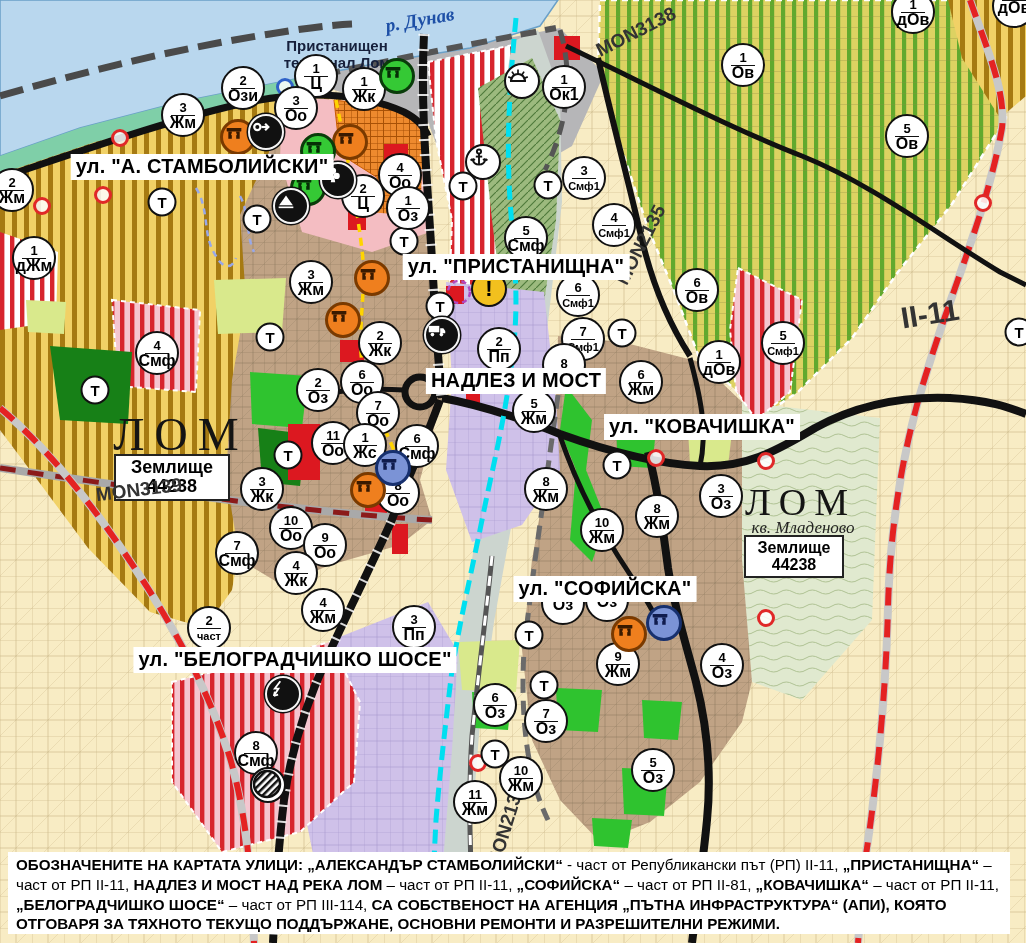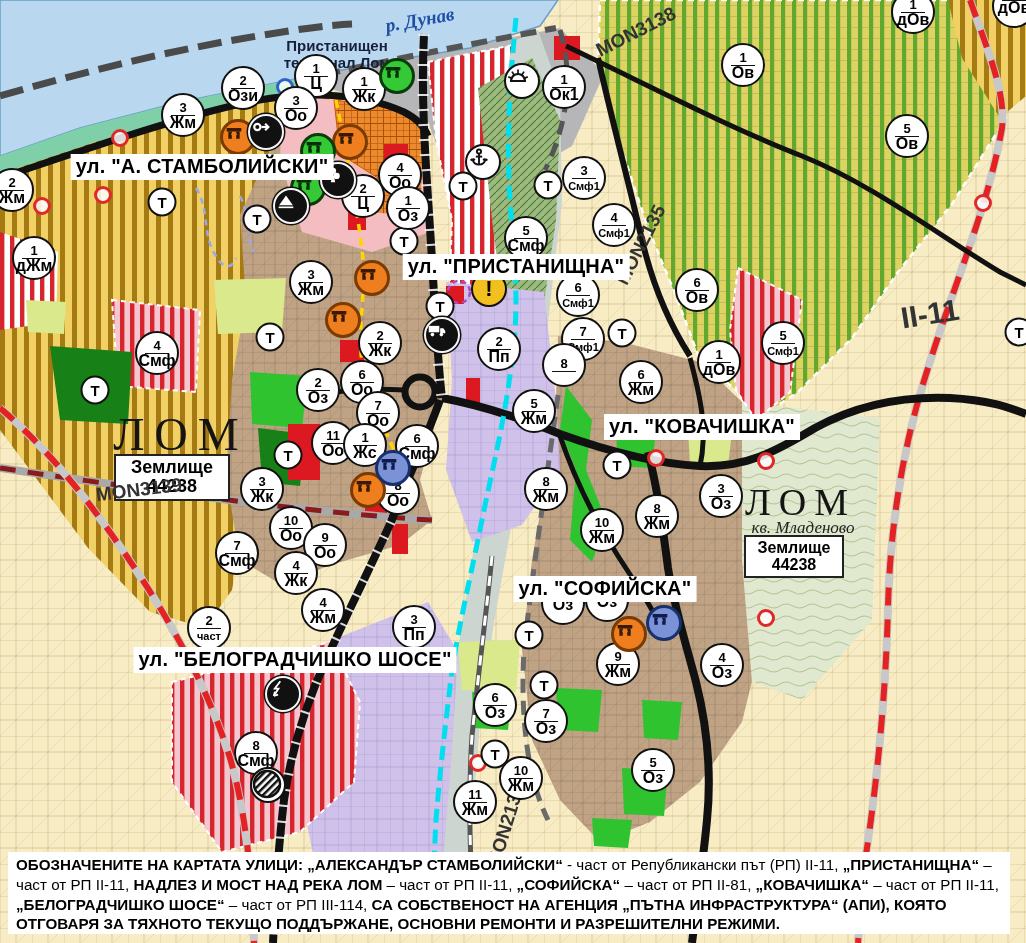--- a/index.html
+++ b/index.html
@@ -731,20 +731,21 @@
       <div class="ring" style="left: 656px; top: 458px; border: 3px solid rgb(224, 40, 40);"></div>
       <div class="ring" style="left: 766px; top: 461px; border: 3px solid rgb(224, 40, 40);"></div>
       <div class="ring" style="left: 766px; top: 618px; border: 3px solid rgb(224, 40, 40);"></div>
       <div class="ring" style="left: 478px; top: 763px; border: 3px solid rgb(224, 40, 40);"></div>
       <div class="ring" style="left: 983px; top: 203px; border: 3px solid rgb(224, 40, 40);"></div>
       <div class="ring" style="left: 285px; top: 87px; border: 3px solid rgb(47, 98, 200);"></div>
     </div>
   <div class="layer" id="label-layer">
       <div class="street-label" style="left: 202px; top: 167px;">ул. "А. СТАМБОЛИЙСКИ"</div>
       <div class="street-label" style="left: 516px; top: 267px;">ул. "ПРИСТАНИЩНА"</div>
+      <div class="street-label" style="left: 516px; top: 381px;">НАДЛЕЗ И МОСТ</div>
       <div class="street-label" style="left: 702px; top: 427px;">ул. "КОВАЧИШКА"</div>
       <div class="street-label" style="left: 605px; top: 589px;">ул. "СОФИЙСКА"</div>
       <div class="street-label" style="left: 295px; top: 660px;">ул. "БЕЛОГРАДЧИШКО ШОСЕ"</div>
       <div class="road-label" style="left: 636px; top: 32px; font-size: 19px; transform: translate(-50%, -50%) rotate(-27deg);">MON3138</div>
       <div class="road-label" style="left: 641px; top: 245px; font-size: 19px; transform: translate(-50%, -50%) rotate(-63deg);">MON2135</div>
       <div class="road-label" style="left: 930px; top: 314px; font-size: 30px; transform: translate(-50%, -50%) rotate(-9deg);">II-11</div>
       <div class="road-label" style="left: 139px; top: 490px; font-size: 19px; transform: translate(-50%, -50%) rotate(-7deg);">MON3139</div>
       <div class="road-label" style="left: 506px; top: 826px; font-size: 19px; transform: translate(-50%, -50%) rotate(-73deg);">MON2136</div>
     </div>
 

